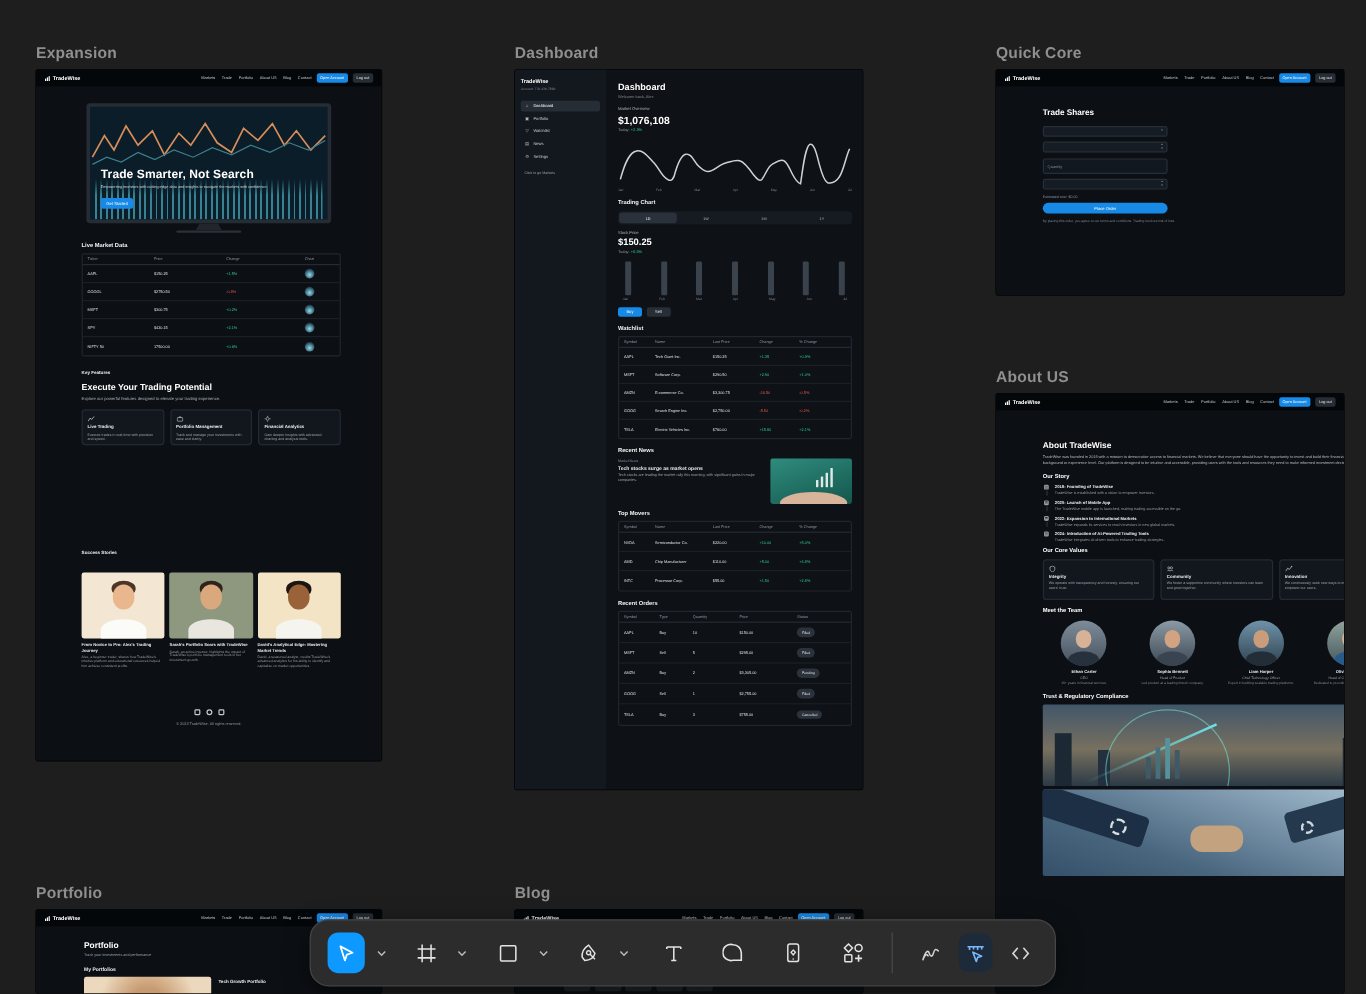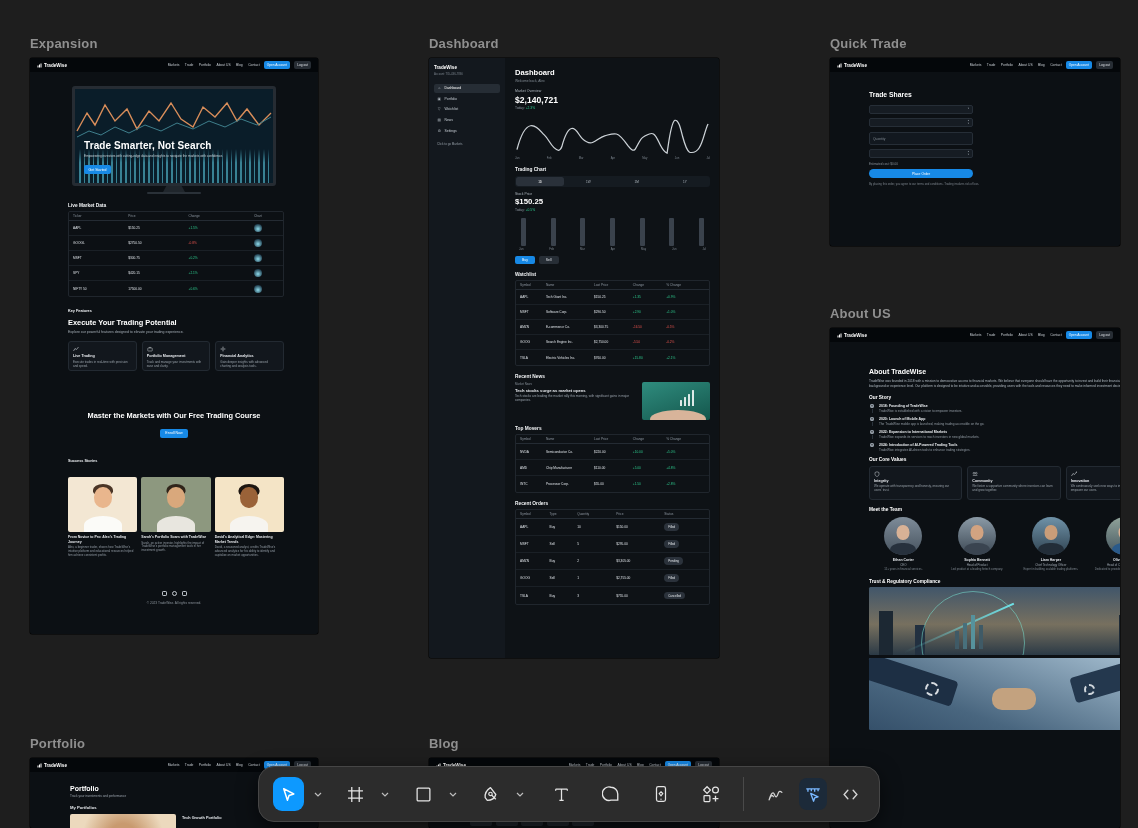--- a/index.html
+++ b/index.html
@@ -135,21 +135,21 @@
 .tb-sep{width:1px;height:34px;background:#4a4a4a;margin:0 8px}
 .mode{width:32px;height:32px;border-radius:8px;display:flex;align-items:center;justify-content:center}
 .mode.active{background:#1c2a39}
 svg{display:block}
 </style>
 </head>
 <body>
 
 <div class="frame-label" style="left:30px;top:36px">Expansion</div>
 <div class="frame-label" style="left:429px;top:36px">Dashboard</div>
-<div class="frame-label" style="left:830px;top:36px">Quick Trade</div>
+<div class="frame-label" style="left:830px;top:36px">Quick Core</div>
 <div class="frame-label" style="left:830px;top:306px">About US</div>
 <div class="frame-label" style="left:30px;top:736px">Portfolio</div>
 <div class="frame-label" style="left:429px;top:736px">Blog</div>
 
 <div class="frame" style="left:30px;top:58px;width:288px;height:576px">
   <div class="nav">
     <span class="brand">
       <svg width="5" height="5" viewBox="0 0 10 10">
           <rect x="1" y="5" width="2" height="4" fill="#fff"></rect>
           <rect x="4" y="3" width="2" height="6" fill="#fff"></rect>
@@ -250,24 +250,20 @@
         <svg width="6" height="6" viewBox="0 0 12 12">
             <circle cx="6" cy="6" r="2.4" fill="none" stroke="#cfd4d9" stroke-width="1"></circle>
             <path d="M6 1v2M6 9v2M1 6h2M9 6h2" stroke="#cfd4d9" stroke-width="1"></path>
           </svg>
         <div class="t">Financial Analytics</div>
         <div class="d">Gain deeper insights with advanced charting and analysis tools.</div>
       </div>
     </div>
   </div>
 
-  <div class="hp-course">
-    <div class="h">Master the Markets with Our Free Trading Course</div>
-    <span class="blue-btn" style="font-size:3.6px;padding:2.4px 5px;margin-top:6px">Enroll Now</span>
-  </div>
 
   <div class="hp-stories">
     <div class="kicker">Success Stories</div>
     <div class="cards3" style="margin-top:14px;gap:4px">
       <div class="scard">
         <div class="img" style="background:#f3e7d3">
           <div class="hair" style="background:#4a3526;width:20px"></div>
             <div class="head" style="background:#e9b68d"></div>
             <div class="torso" style="background:#fbfbf8"></div>
         </div>
@@ -331,21 +327,21 @@
           <span>Settings</span>
         </div>
     </div>
     <div class="db-link">Click to go Markets</div>
   </div>
 
   <div class="db-main">
     <div class="db-h1">Dashboard</div>
     <div class="db-welcome">Welcome back, Alex</div>
     <div class="db-olabel">Market Overview</div>
-    <div class="db-value">$2,140,721</div>
+    <div class="db-value">$1,076,108</div>
     <div class="db-today"><span>Today:</span> <span class="pos">+2.3%</span></div>
     <svg width="100%" height="42" viewBox="0 0 200 46" preserveAspectRatio="none" style="margin-top:3px">
       <path d="M2 40 C6 24 10 15 16 14 C22 13 26 20 30 24 C34 28 36 34 40 38 C44 42 46 42 48 37 C50 29 53 18 58 17 C63 16 65 24 69 28 C73 32 76 34 80 32 C84 30 88 26 92 25 C96 24 100 22 104 23 C108 24 112 30 116 36 C119 40 121 42 123 40 C126 36 128 28 132 26 C136 24 139 21 142 23 C145 25 147 31 149 35 C151 39 153 43 156 44 C158 30 160 10 164 8 C168 7 170 18 172 26 C174 34 176 41 179 43 C183 44 186 43 189 38 C193 32 195 18 198 12" fill="none" stroke="#ccd2d7" stroke-width="1.3"></path>
     </svg>
     <div class="months">
       <span>Jan</span>
         <span>Feb</span>
         <span>Mar</span>
         <span>Apr</span>
         <span>May</span>

